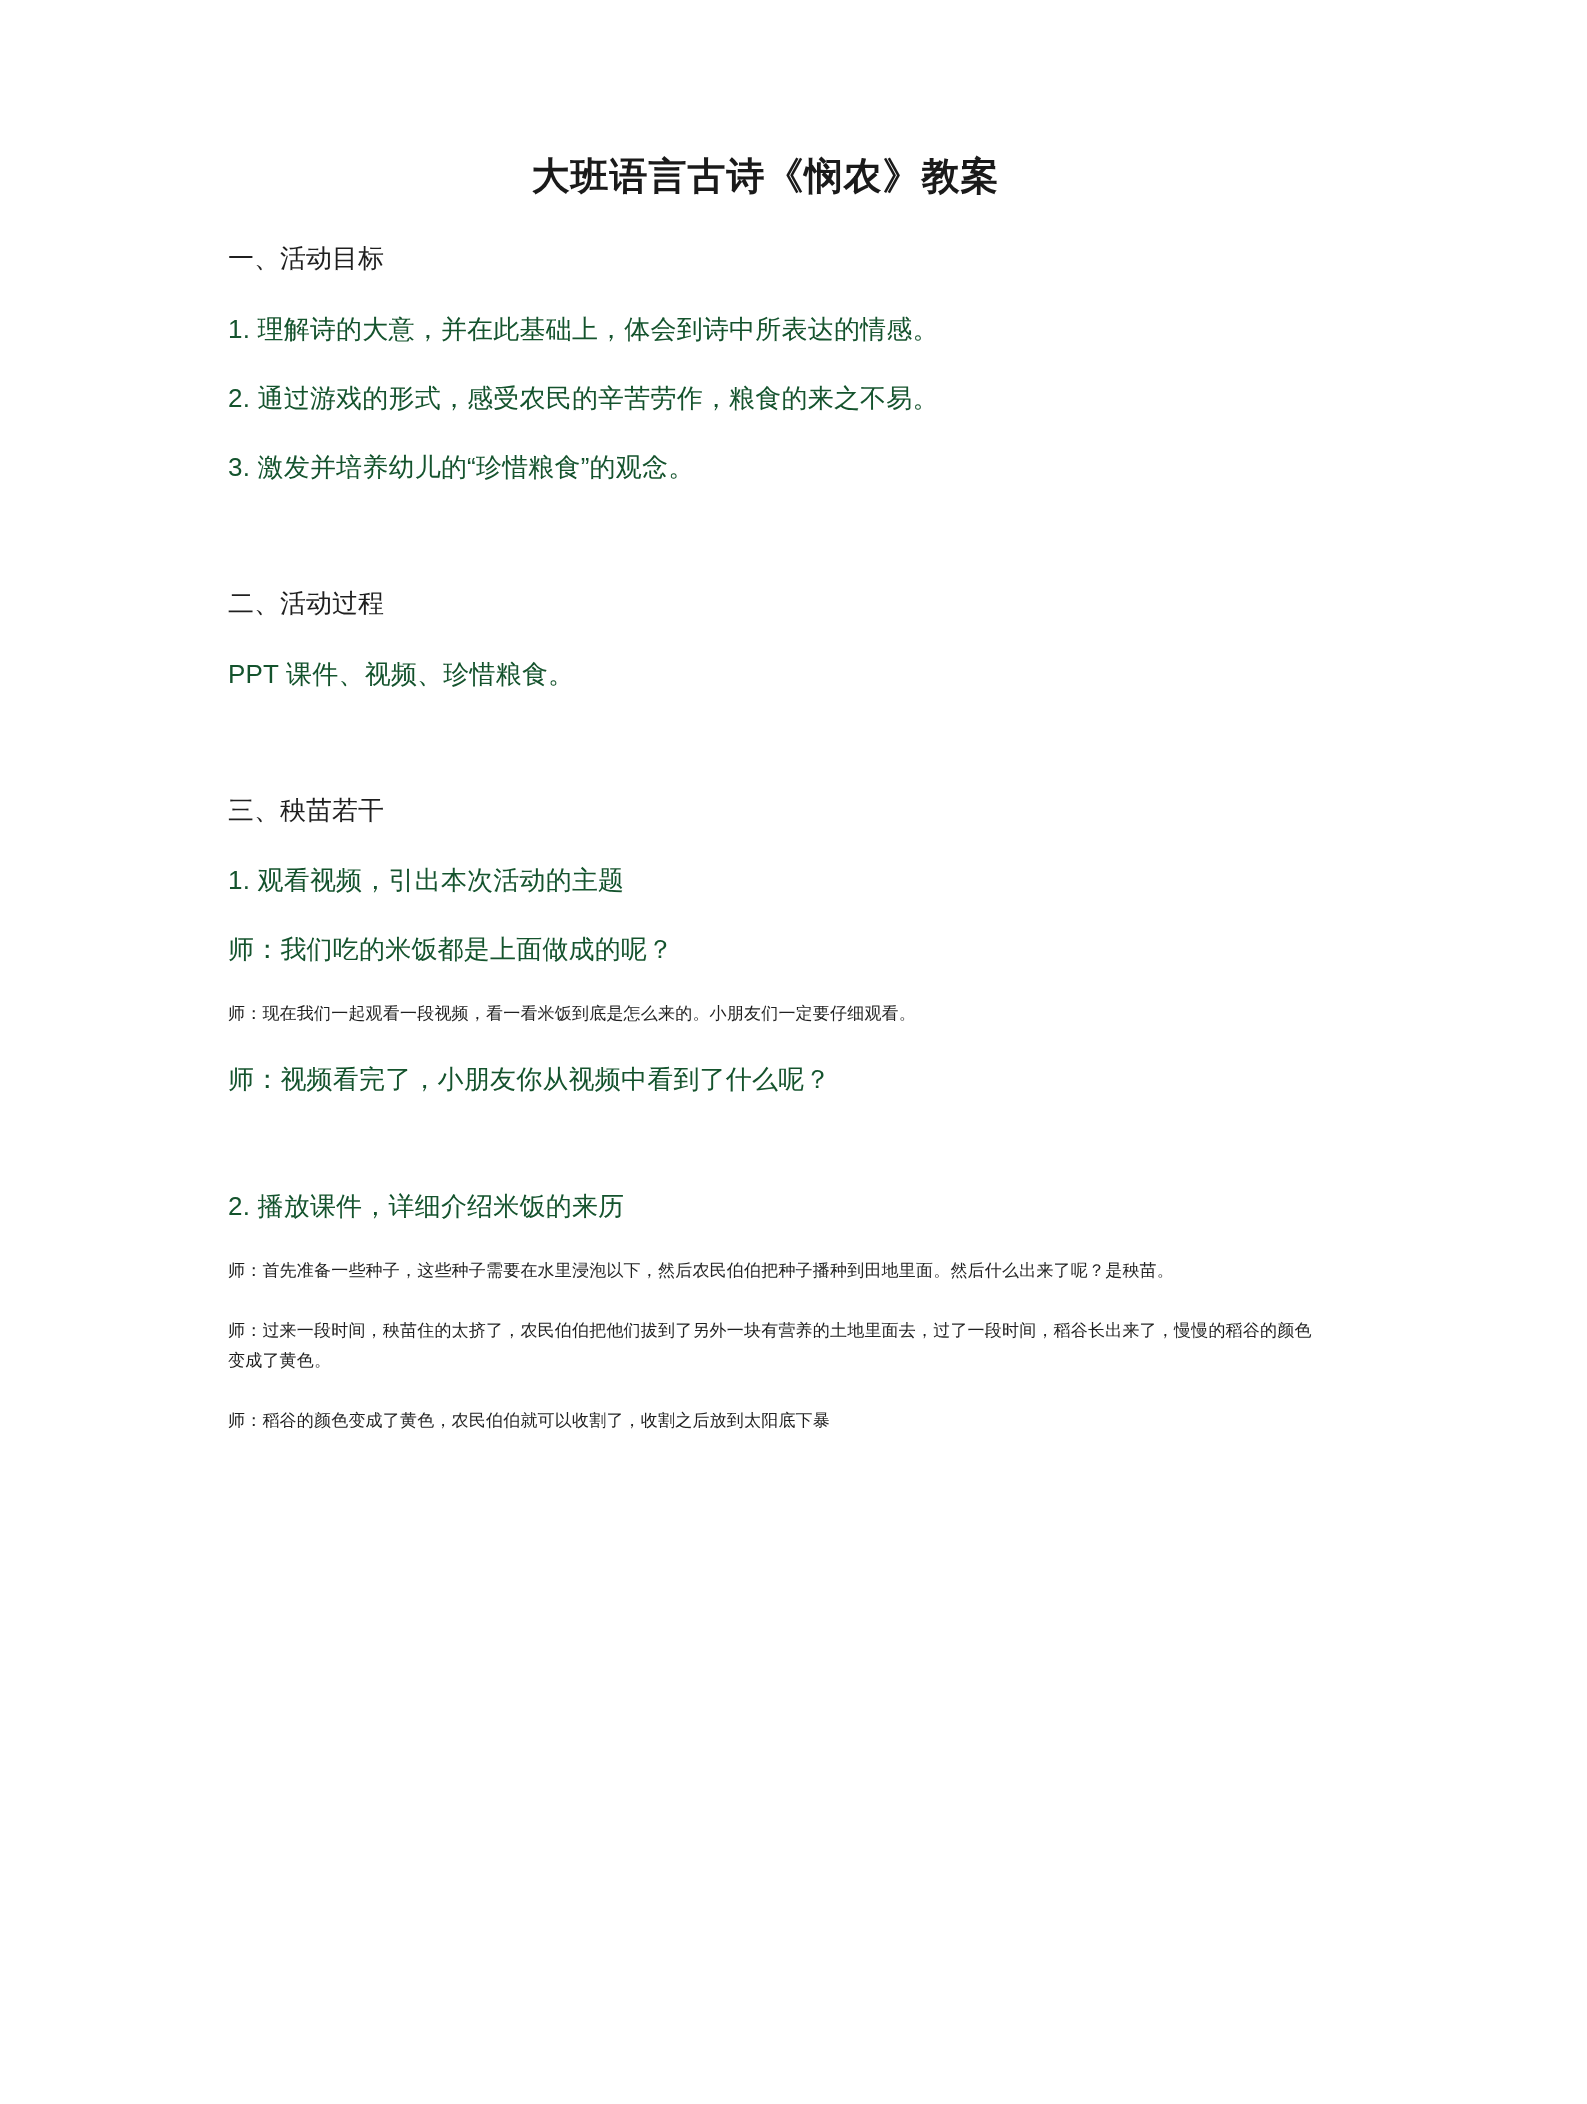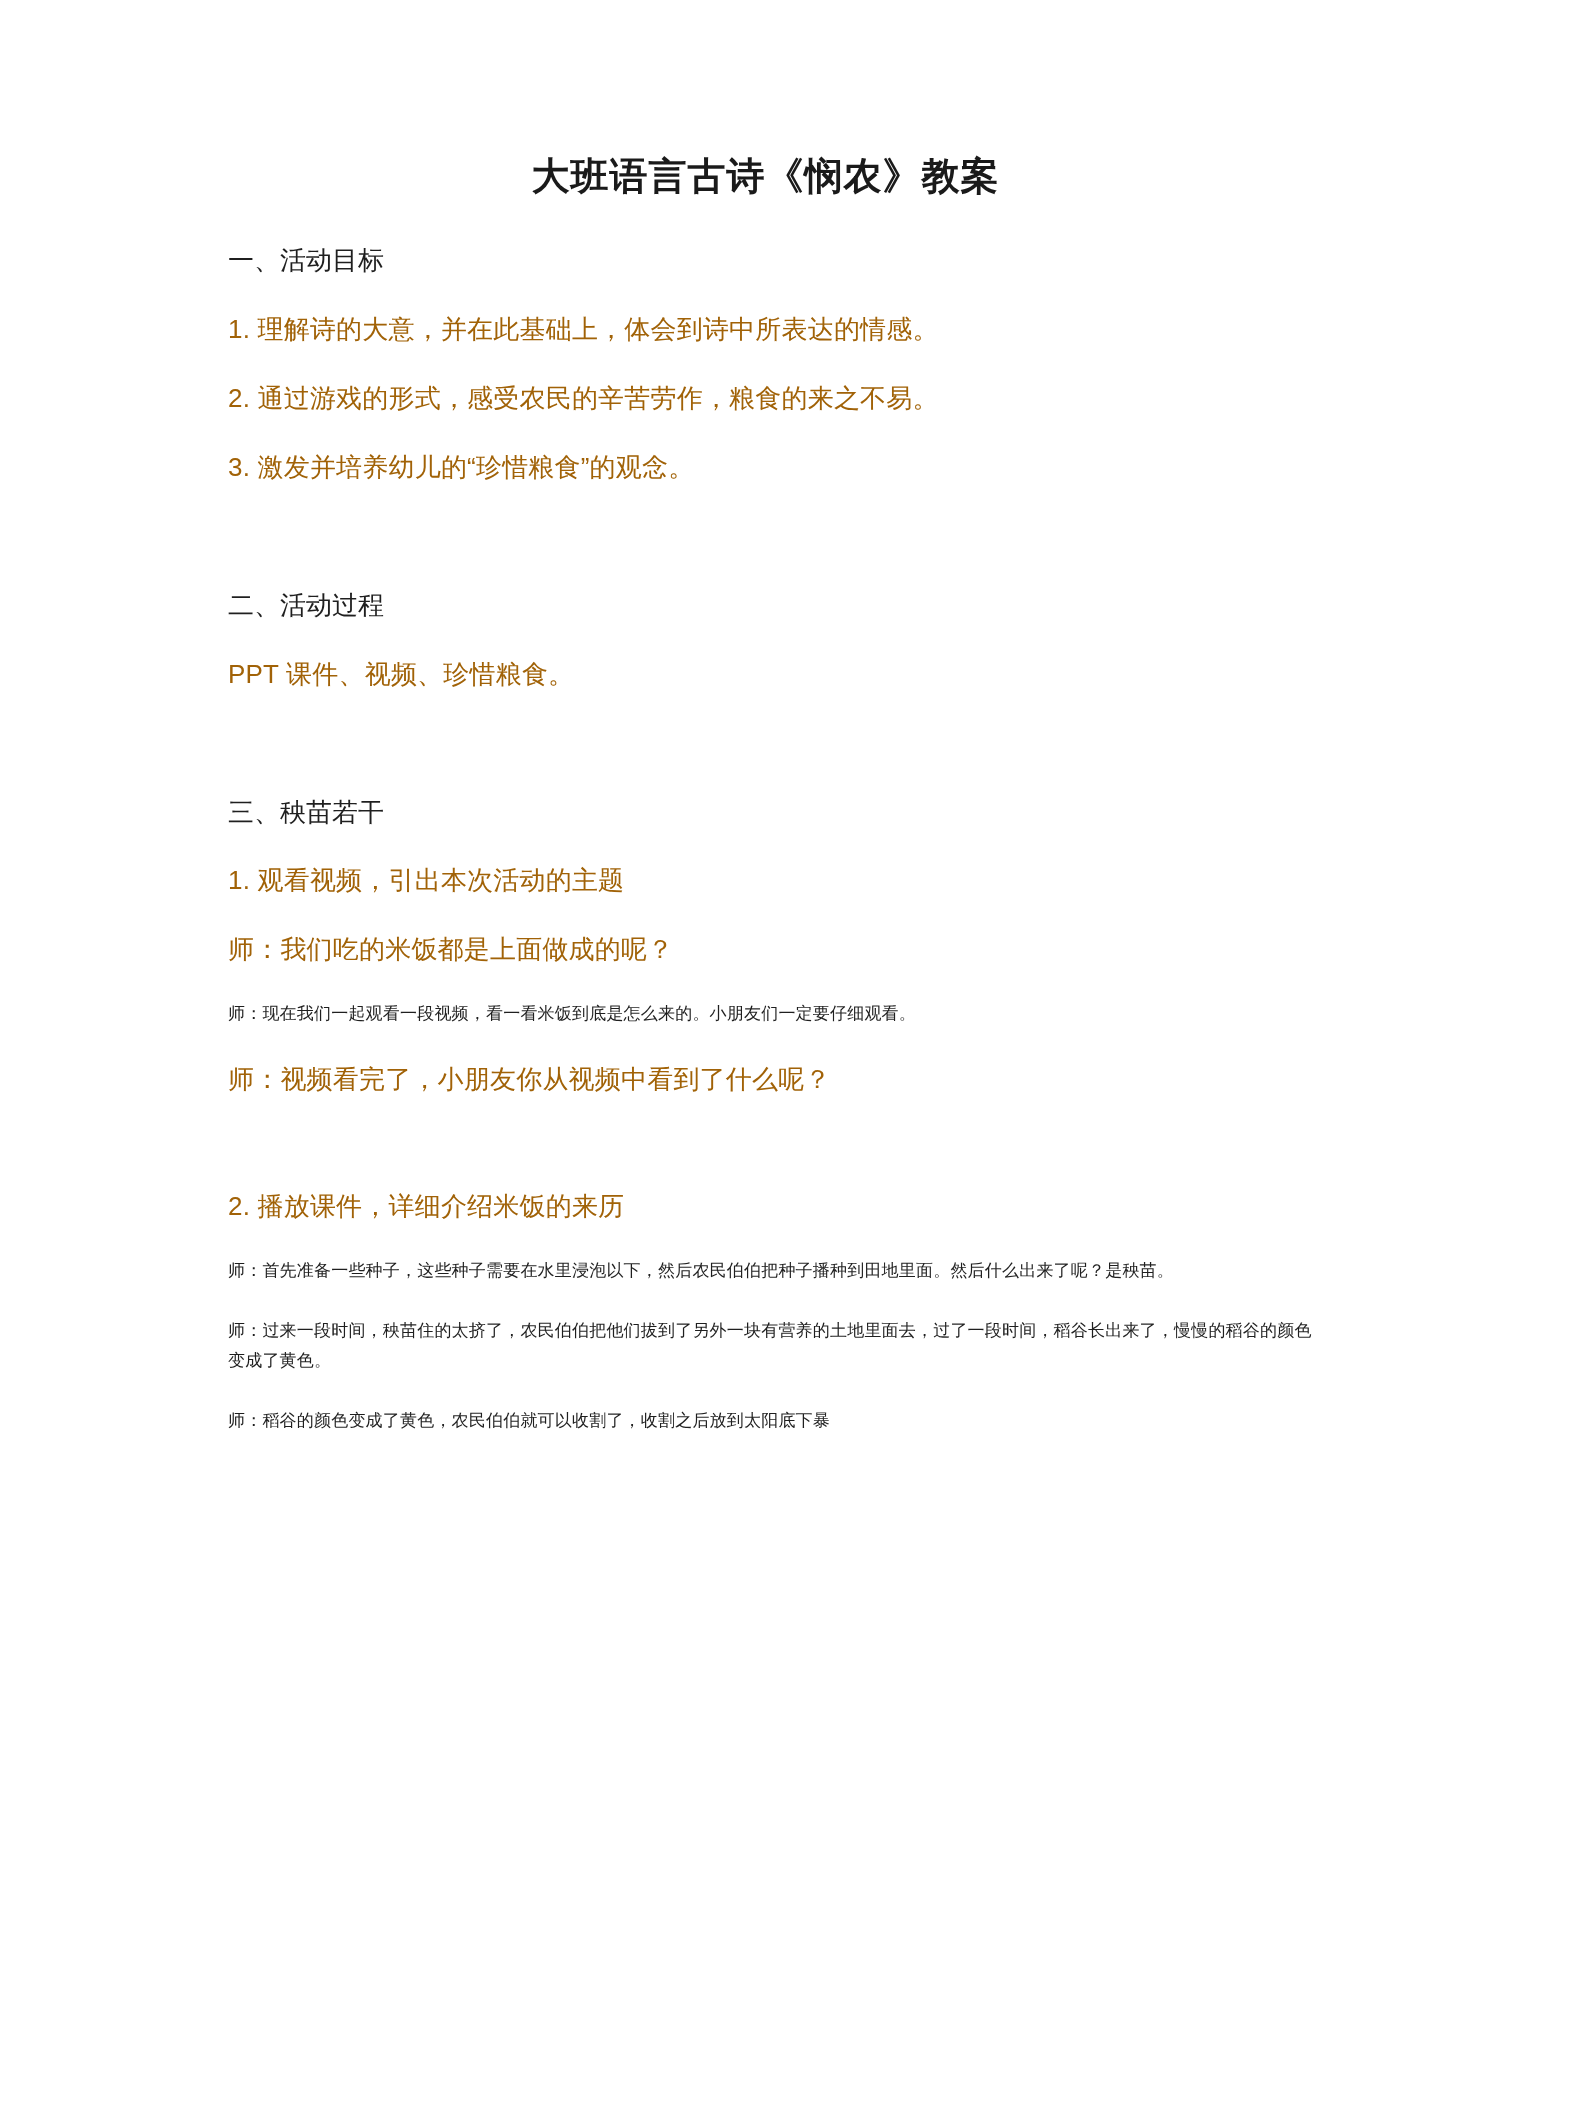--- a/index.html
+++ b/index.html
@@ -38,25 +38,26 @@
     padding-bottom: 0;
     line-height: 1.35;
     width: 1075px;
   }
   .section-heading {
     font-size: 26px;
     line-height: 1.45;
     color: #1f1f1f;
     margin: 0;
     padding: 0;
+    font-family: Liberation Mono, monospace;
   }
   .para {
     font-size: 26px;
     line-height: 1.5;
-    color: #a16207;
+    color: #14532d;
     margin: 0;
     padding: 0;
     letter-spacing: 0.2px;
   }
   .para-wide {
     font-size: 17px;
     line-height: 1.78;
     color: #1f1f1f;
     margin: 0;
     padding: 0;

